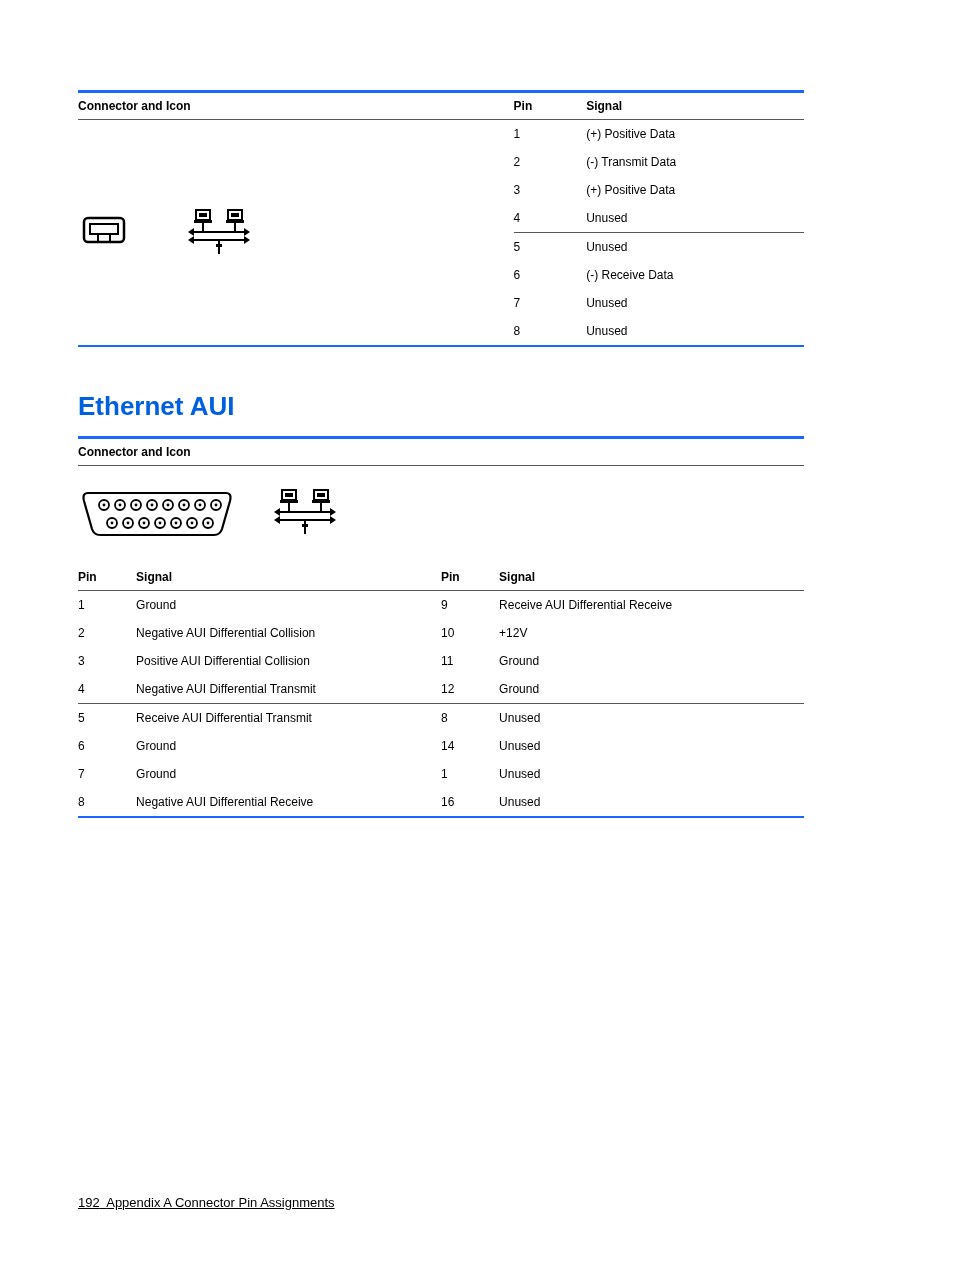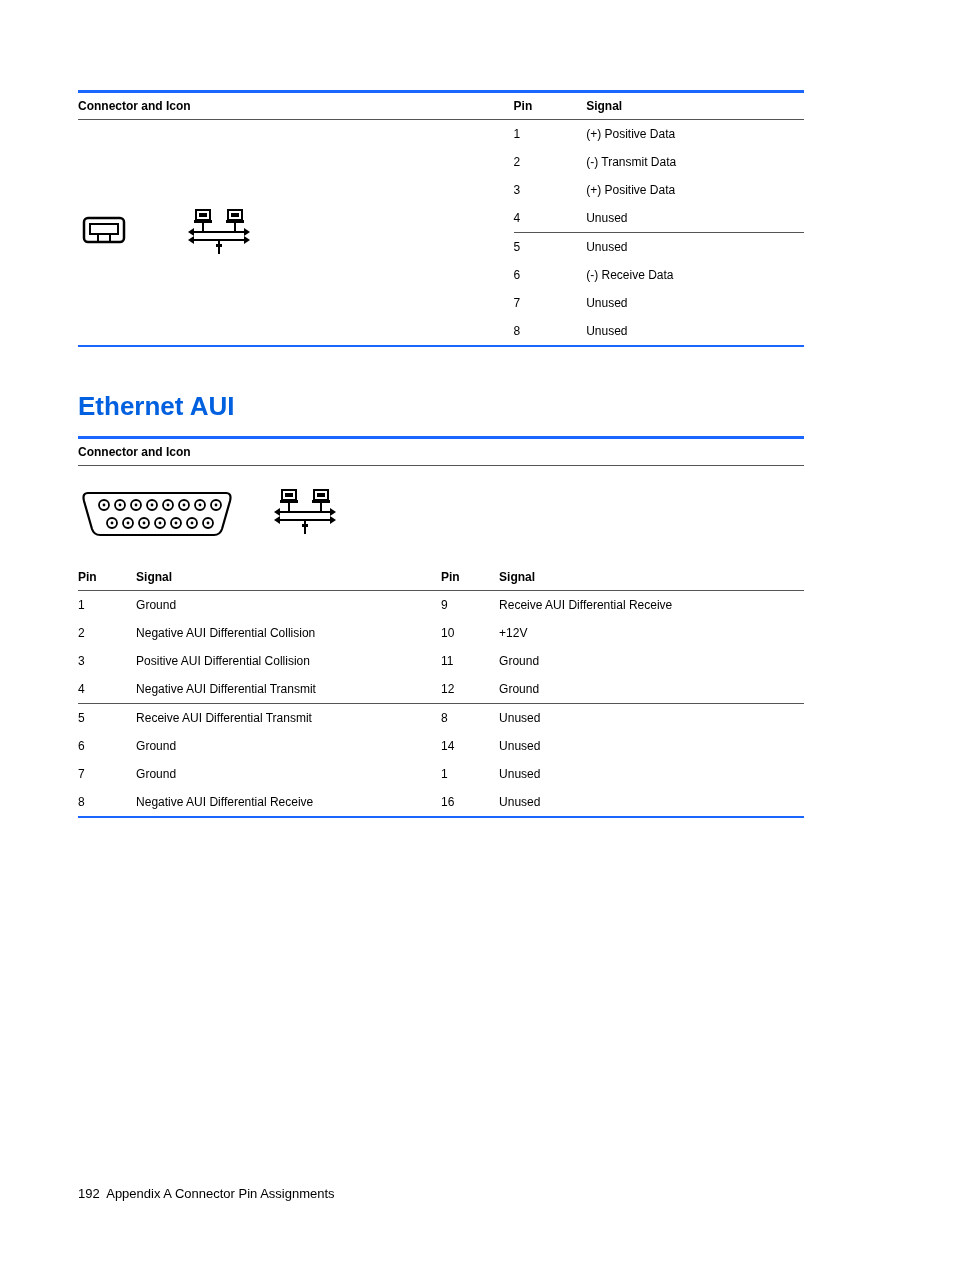--- a/index.html
+++ b/index.html
@@ -63,23 +63,24 @@
   .aui-data col.c3 { width: 8%; }
   .aui-data col.c4 { width: 42%; }
 
   .icon-cell { text-align: left; }
   .icon-cell svg { display: inline-block; vertical-align: middle; }
   .icon-wrap { display:flex; align-items:center; gap:60px; padding: 10px 0 10px 4px;}
   .icon-wrap.aui { gap: 40px; padding: 14px 0 18px 4px;}
 
   .footer {
     position: absolute;
-    bottom: 69px;
+    bottom: 60px;
     left: 78px;
     font-size: 13px;
+    text-decoration: underline;
   }
 </style>
 </head>
 <body>
 
 <div class="page">
 
   <div class="section">
 
     <table class="tbl rj45">

